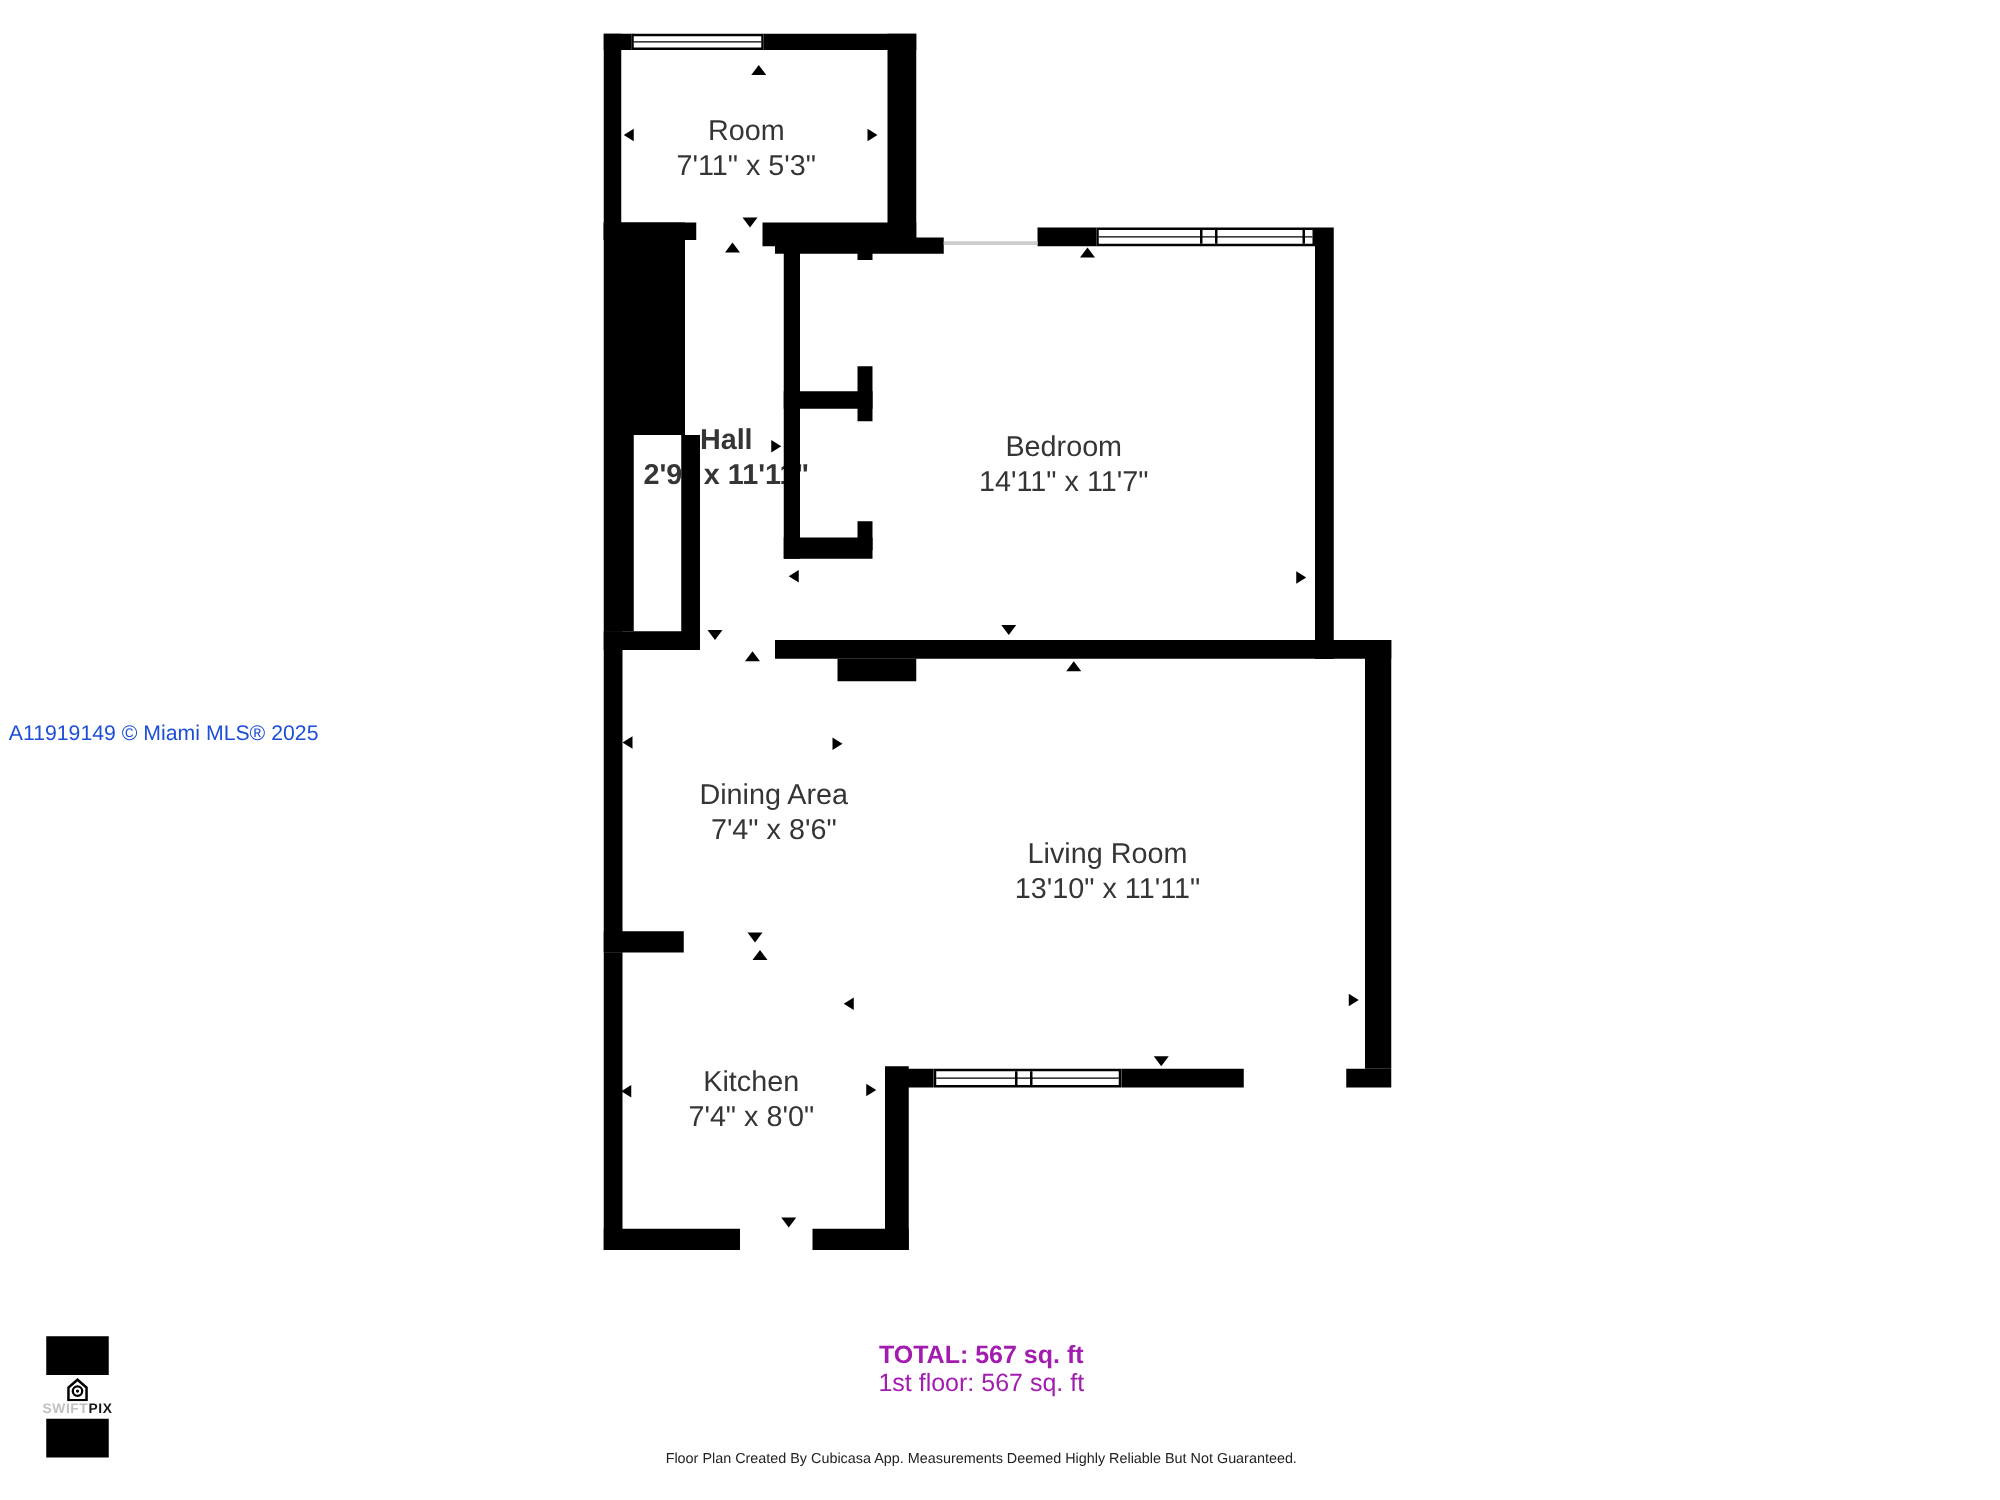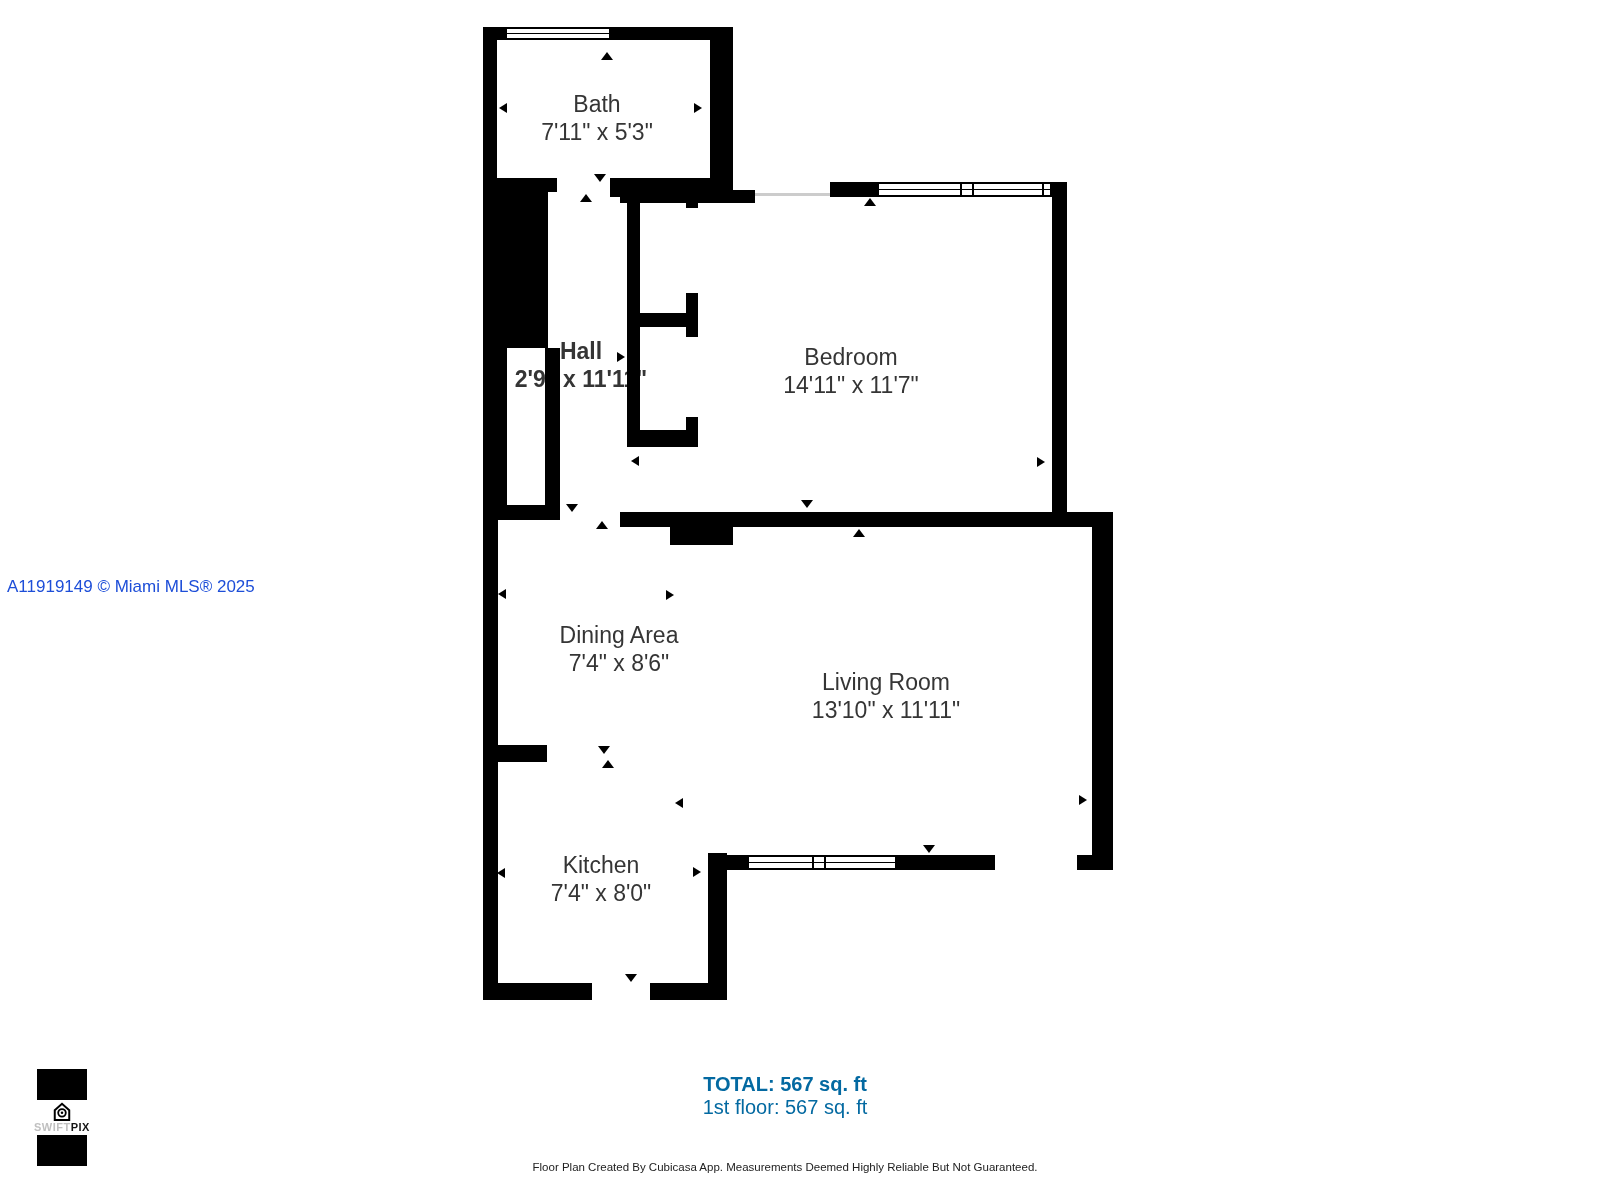--- a/index.html
+++ b/index.html
@@ -30,21 +30,21 @@
   .arl{border-top:5px solid transparent;border-bottom:5px solid transparent;border-right:8px solid #000;}
   .arr{border-top:5px solid transparent;border-bottom:5px solid transparent;border-left:8px solid #000;}
   
   .watermark{
     position:absolute;left:7px;top:577px;
     color:#1d4ed8;font-size:17px;z-index:5;white-space:nowrap;
   }
   
   .summary{
     position:absolute;left:785px;top:1073px;transform:translateX(-50%);
-    text-align:center;color:#0369a1;font-size:20px;line-height:23px;z-index:5;white-space:nowrap;
+    text-align:center;color:#a21caf;font-size:20px;line-height:23px;z-index:5;white-space:nowrap;
   }
   .summary .total{font-weight:bold;}
   .disclaimer{
     position:absolute;left:785px;top:1161px;transform:translateX(-50%);
     text-align:center;color:#222;font-size:11.5px;z-index:5;white-space:nowrap;
   }
   
   .logo{position:absolute;left:37px;top:1069px;width:50px;z-index:5;}
   .logo .block{width:50px;height:31px;background:#000;}
   .logo .mid{text-align:center;}
@@ -54,21 +54,21 @@
   .logo .brand .pix{color:#151515;font-weight:bold;}
 </style>
 </head>
 <body>
 
 <div id="canvas">
 
   <div class="watermark">A11919149 © Miami MLS® 2025</div>
 
   <div class="room-label" style="left:597px;top:90px;">
-    <div>Bath</div>
+    <div>Room</div>
     <div>7'11" x 5'3"</div>
   </div>
   <div class="room-label" style="left:581px;top:337px;font-weight:bold;">
     <div>Hall</div>
     <div>2'9" x 11'11"</div>
   </div>
   <div class="room-label" style="left:851px;top:343px;">
     <div>Bedroom</div>
     <div>14'11" x 11'7"</div>
   </div>

